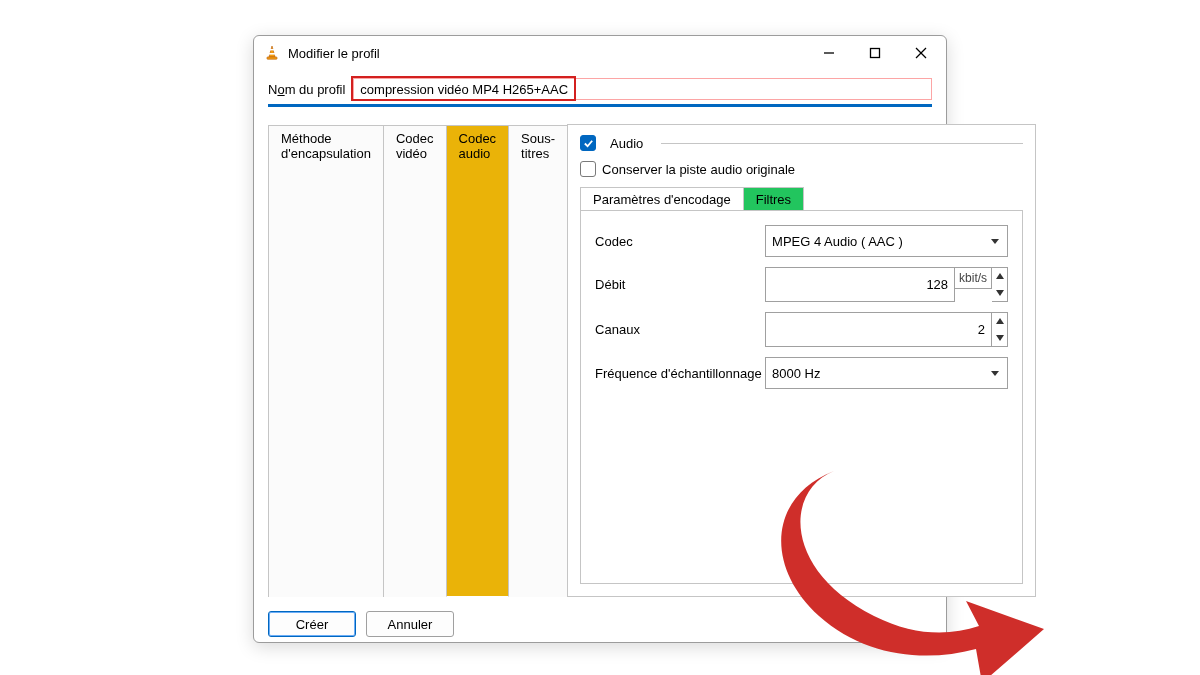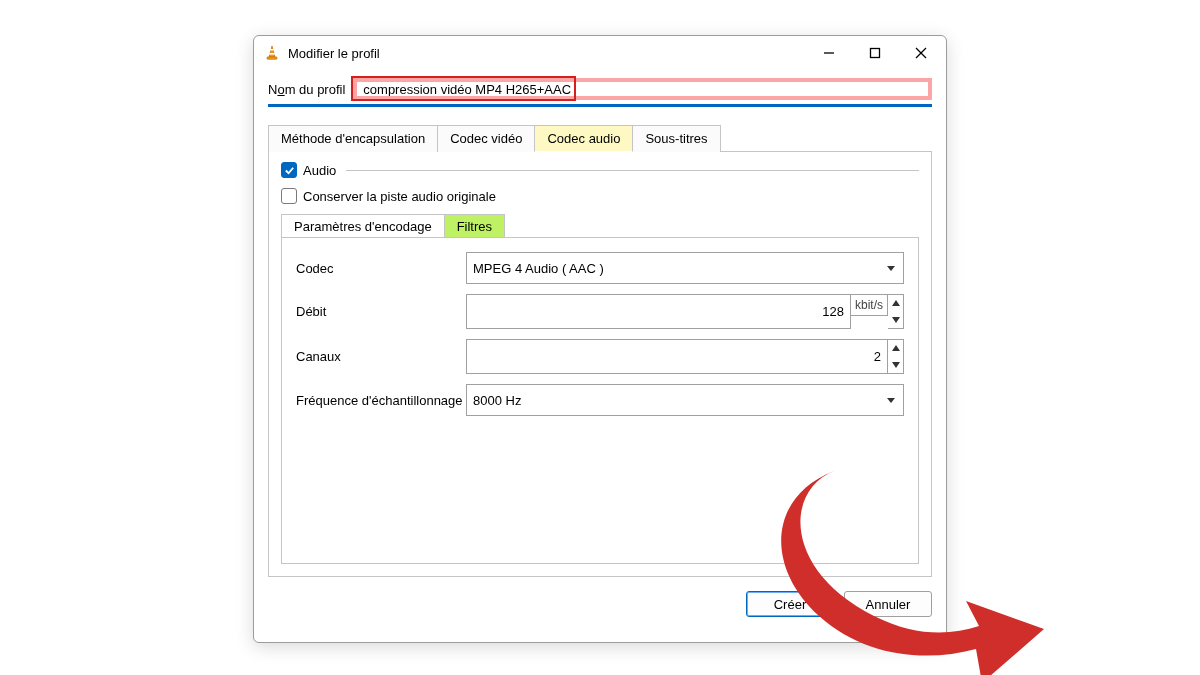--- a/index.html
+++ b/index.html
@@ -14,57 +14,57 @@
   .app-icon { width:16px; height:16px; margin-right:8px; }
   .title-text { flex: 0 0 auto; color:#000; }
   .title-spacer { flex:1; }
   .win-btn { width:46px; height:30px; display:flex; align-items:center; justify-content:center; color:#222; cursor:default; }
   .win-btn svg { width:12px; height:12px; }
 
   .row-profile { display:flex; align-items:center; padding: 8px 14px 4px 14px; gap:8px; }
   .row-profile label { white-space:nowrap; }
   .row-profile label span.u { text-decoration:underline; }
   .profile-wrap { position:relative; flex:1; }
-  .profile-input { width:100%; height:22px; padding:2px 6px; border:4px solid #fca5a5; outline:none; }
+  .profile-input { width:100%; height:22px; padding:2px 6px; border:1px solid #fca5a5; outline:none; }
   .red-box { position:absolute; left:-2px; top:-2px; width:225px; height:25px; border:2px solid #d3201f; pointer-events:none; }
   .blue-under { height:3px; background:#0067c0; margin:0 14px; }
 
-  .body { flex:1; padding: 18px 14px 4px 14px; display:flex; flex-direction:column; }
+  .body { flex:1; padding: 18px 14px 4px 14px; display:flex; flex-direction:row; }
   .tabs-a { display:flex; position:relative; }
   .tab-a { padding:5px 12px; border:1px solid #c5c5c5; border-bottom:none; background:#fbfbfb; margin-right:-1px; color:#000; cursor:default; position:relative; }
-  .tab-a.active { background:#fef9c3; z-index:2; border-bottom:1px solid #fff; }
+  .tab-a.active { background:#eab308; z-index:2; border-bottom:1px solid #fff; }
   .panel-a { border:1px solid #c5c5c5; background:#fff; flex:1; margin-top:-1px; padding:10px 12px 12px 12px; display:flex; flex-direction:column; }
 
-  .group-title { display:flex; align-items:center; gap:6px;text-align:right; }
+  .group-title { display:flex; align-items:center; gap:14px;text-align:right; }
   .check { width:16px; height:16px; border:1px solid #7a7a7a; border-radius:3px; display:inline-flex; align-items:center; justify-content:center; background:#fff; }
   .check.on { background:#0067c0; border-color:#0067c0; }
   .check.on svg { width:11px; height:11px; }
   .group-label { font-weight:400; }
   .group-line { flex:1; height:1px; background:#c5c5c5; margin-left:4px; }
 
   .row-ck { display:flex; align-items:center; gap:6px; margin:10px 0 8px 0; }
 
   .tabs-b { display:flex; margin-top:2px; }
-  .tab-b { padding:4px 12px; border:1px solid #c5c5c5; border-bottom:none; background:#bef264; margin-right:-1px; cursor:default; }
+  .tab-b { padding:4px 12px; border:1px solid #c5c5c5; border-bottom:none; background:#22c55e; margin-right:-1px; cursor:default; }
   .tab-b.active { background:#fff; }
   .panel-b { border:1px solid #c5c5c5; border-top:1px solid #c5c5c5; margin-top:-1px; flex:1; padding:14px 14px; }
 
   .form-row { display:flex; align-items:center; margin-bottom:10px; }
   .form-row .lbl { width:170px; }
   .select { flex:1; height:32px; border:1px solid #a0a0a0; background:#fff; display:flex; align-items:center; padding:0 6px; position:relative; }
   .select .sel-text { flex:1; }
   .select .chev { width:12px; height:12px; }
   .spin-wrap { flex:1; display:flex; }
   .spin-input { flex:1; height:35px; border:1px solid #a0a0a0; padding:0 6px; text-align:right; }
   .spin-suffix { border:1px solid #a0a0a0; border-left:none; height:22px; display:flex; align-items:center; padding:0 4px; font-size:12px; color:#444; }
   .spin-btns { width:16px; display:flex; flex-direction:column; border:1px solid #a0a0a0; border-left:none; }
   .spin-btns div { flex:1; display:flex; align-items:center; justify-content:center; }
   .spin-btns svg { width:8px; height:6px; }
 
-  .footer { display:flex; justify-content:flex-end; gap:10px; padding:10px 14px 25px 14px; border-top:none; }
+  .footer { display:flex; gap:10px; padding:10px 14px 5px 14px; border-top:none; }
   .btn { height:26px; min-width:88px; border:1px solid #a0a0a0; background:#fdfdfd; border-radius:3px; display:inline-flex; align-items:center; justify-content:center; padding:0 16px; cursor:default; }
   .btn.primary { border-color:#0067c0; box-shadow:inset 0 0 0 1px #6badf7; }
 
   .arrow-overlay { position:absolute; left:490px; top:415px; width:320px; height:245px; pointer-events:none; }
 </style>
 </head>
 <body>
 
 <div class="window">
   <div class="titlebar">

